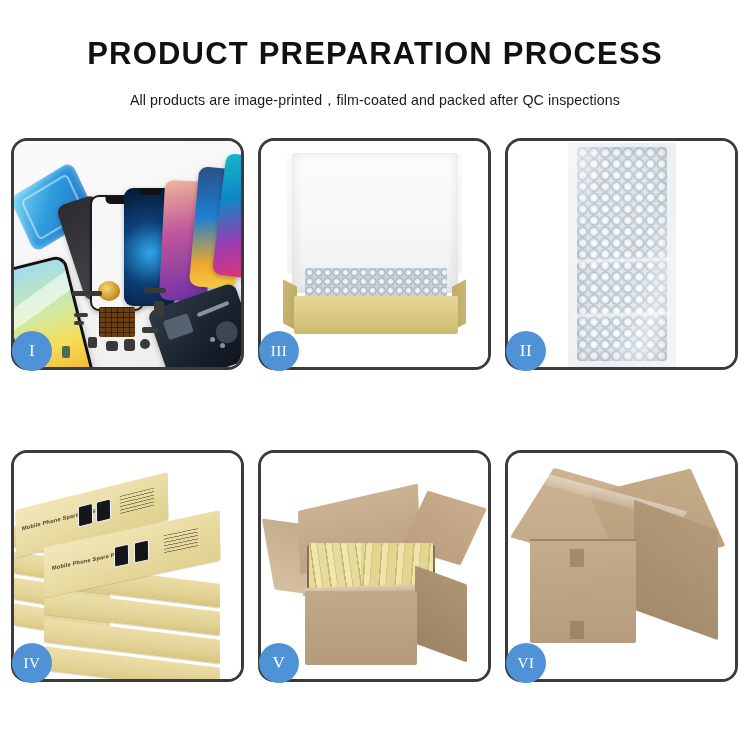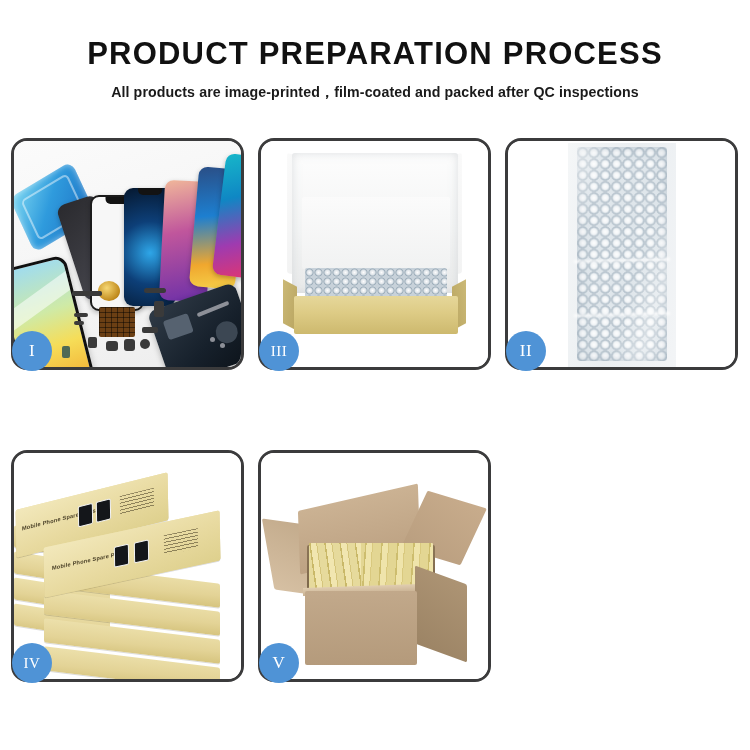--- a/index.html
+++ b/index.html
@@ -21,24 +21,24 @@
     margin: 0;
     padding-top: 36px;
     font-size: 31px;
     font-weight: 700;
     letter-spacing: 1.2px;
     color: #111111;
     font-family: "Liberation Sans", sans-serif;
     white-space: nowrap;
   }
   .subtitle {
-    margin: 0;
+    margin: 8px;
     padding-top: 11px;
     font-size: 14.2px;
-    font-weight: 700;
+    font-weight: 400;
     color: #1a1a1a;
     letter-spacing: 0.1px;
     white-space: nowrap;
   }
 
   
   .grid {
     position: absolute;
     left: 11px; top: 138px;
     width: 728px; height: 544px;
@@ -476,15 +476,28 @@
         <div class="c5-inner"></div>
         <div class="c5-fill"></div>
         <div class="c5-fill2"></div>
         <div class="c5-rim"></div>
         <div class="c5-side"></div>
         <div class="c5-front"></div>
       </div>
       <div class="badge">V</div>
     </div>
 
+    <div class="panel">
+      <div class="panel-inner p6">
+        <div class="c6-top"></div>
+        <div class="c6-top2"></div>
+        <div class="c6-tape"></div>
+        <div class="c6-side"></div>
+        <div class="c6-front"></div>
+        <div class="c6-seam" style="left:22px;top:86px;width:106px;height:1.5px;"></div>
+        <div class="c6-tab" style="left:62px;top:96px;"></div>
+        <div class="c6-tab" style="left:62px;top:168px;"></div>
+      </div>
+      <div class="badge wide">VI</div>
+    </div>
 
   </div>
 </div>
 
 </body></html>

